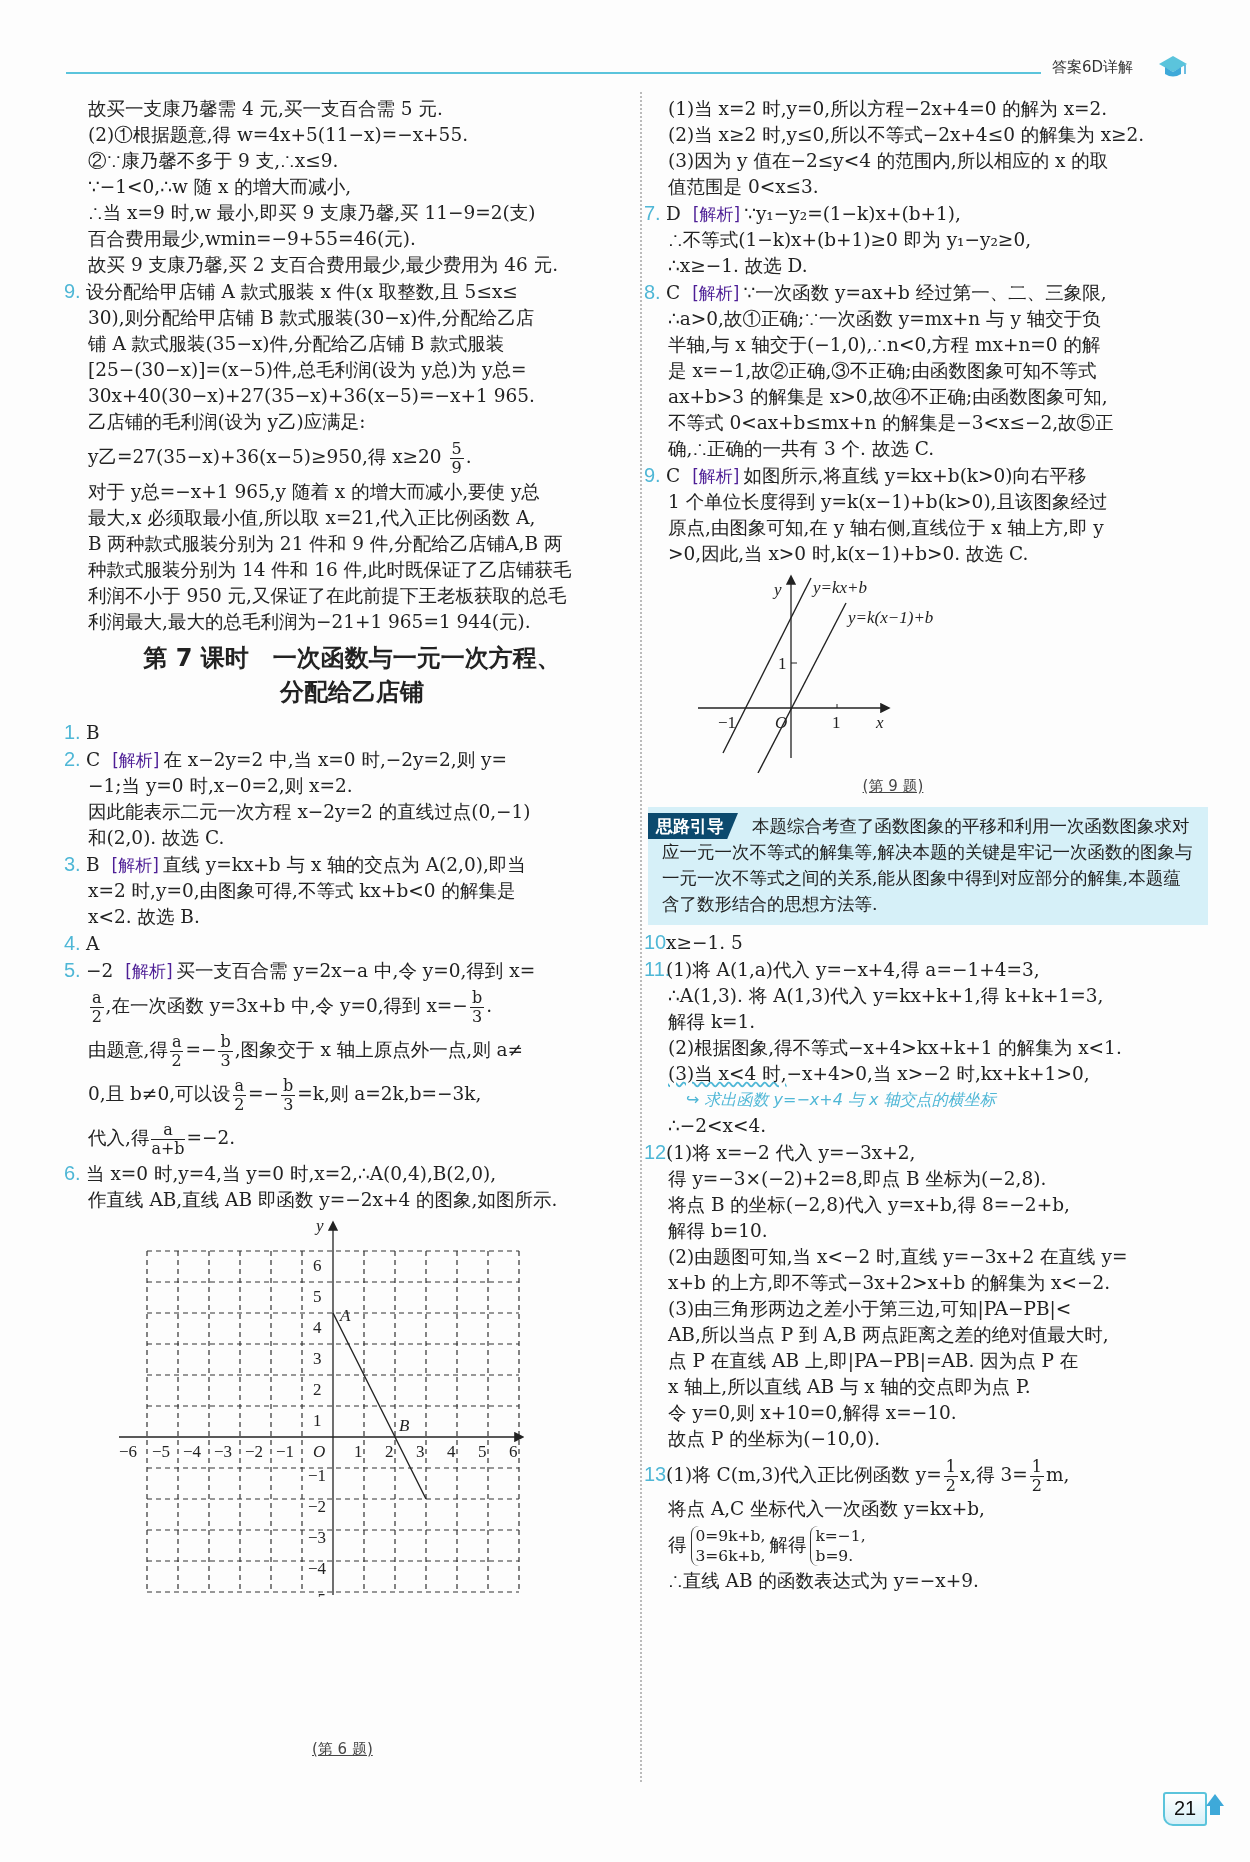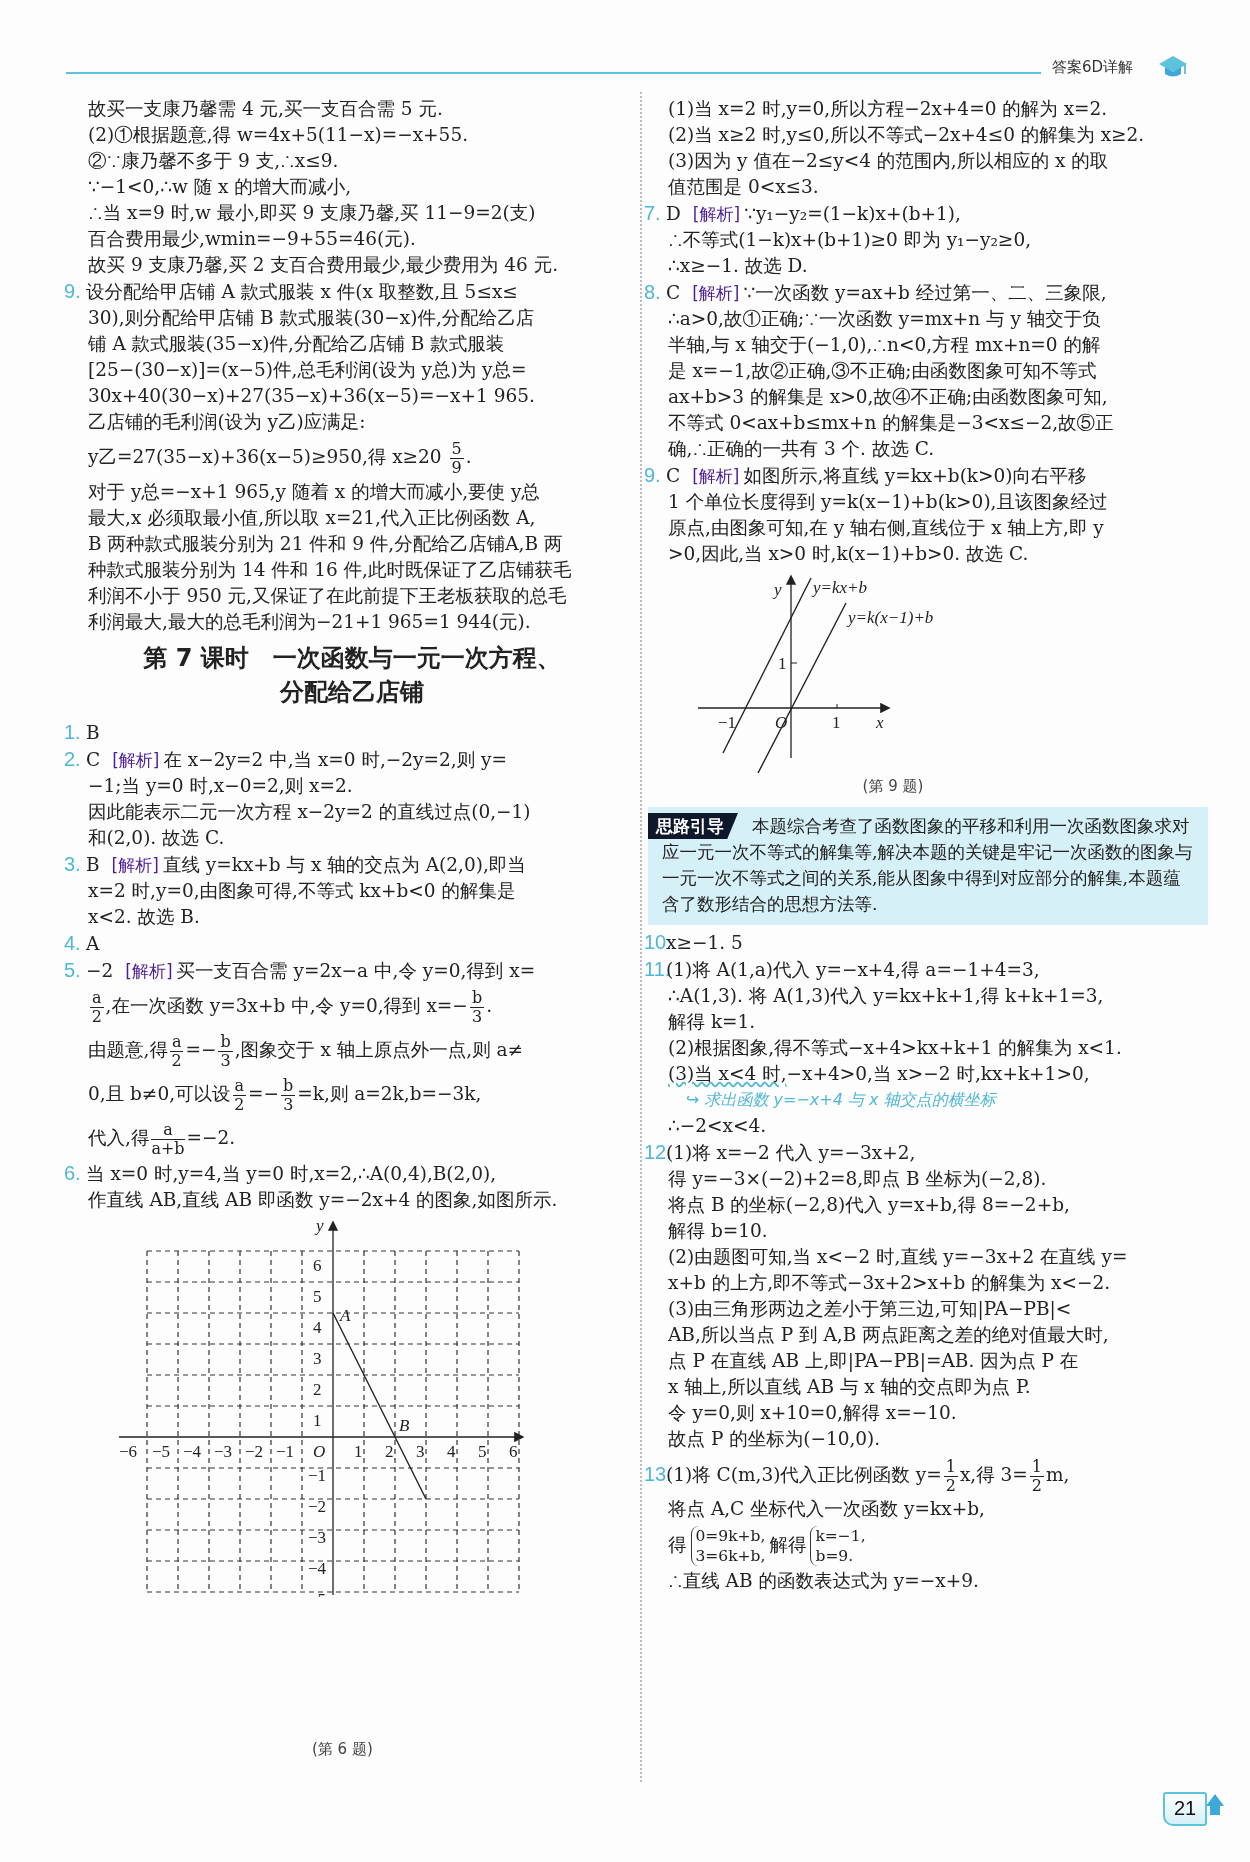--- a/index.html
+++ b/index.html
@@ -13,24 +13,24 @@
   .col-left { left:88px; width:528px; }
   .col-right { left:668px; width:540px; }
   .divider { position:absolute; left:640px; top:92px; height:1690px; border-left:2px dotted #bbb; }
   .line { white-space:nowrap; min-height:26px; }
   .qn { color:#4fb7d6; font-family:"Liberation Sans","DejaVu Sans",sans-serif; font-size:20px;
         display:inline-block; width:22px; margin-left:-24px; }
   .tag { color:#4c1d95; font-family:"DejaVu Sans",sans-serif; font-size:17px; margin:0 4px 0 12px; }
   .tag::before { content:"["; } .tag::after { content:"]"; }
   .lesson-title { font-family:"DejaVu Sans","Liberation Sans",sans-serif; font-weight:bold; font-size:24px;
                   text-align:center; line-height:34px; margin:6px 0 10px; }
-  .caption { text-align:center; font-size:15px; color:#444; font-family:"DejaVu Sans",sans-serif; }
+  .caption { text-align:center; font-size:15px; color:#444; font-family:"DejaVu Sans",sans-serif;text-decoration:underline; }
   .hint-box { background:#d6f0f8; padding:6px 12px 8px 14px; margin:8px 0 4px -20px; font-size:17.5px; line-height:26px;
               font-family:"DejaVu Serif",serif; }
-  .hint-badge { display:inline-block; background:#0f172a; color:#fff; font-family:"DejaVu Sans",sans-serif; font-weight:bold;
+  .hint-badge { display:inline-block; background:#0c4a6e; color:#fff; font-family:"DejaVu Sans",sans-serif; font-weight:bold;
                 padding:0 14px 0 8px; margin-left:-14px; margin-right:14px; clip-path:polygon(0 0,100% 0,88% 100%,0 100%); font-size:17px; }
   .note { color:#4fb7d6; font-family:"DejaVu Sans",sans-serif; font-style:italic; font-size:16px; padding-left:18px; }
   .wavy { text-decoration:underline wavy #4fb7d6; }
   .frac { display:inline-block; vertical-align:middle; text-align:center; font-size:16px; line-height:18px; margin:0 2px; }
   .frac span { display:block; } .frac .num { border-bottom:1px solid #222; padding:0 2px; }
   .page-num { position:absolute; left:1163px; top:1792px; width:40px; height:30px; border:2px solid #5bc4dc;
               border-radius:3px 3px 3px 10px; background:linear-gradient(#fff,#d6f0f8); font-family:"Liberation Sans",sans-serif;
               font-size:20px; text-align:center; line-height:28px; color:#111; }
   .page-arrow { position:absolute; left:1206px; top:1794px; width:0; height:0; border-left:9px solid transparent;
                 border-right:9px solid transparent; border-bottom:12px solid #3ea9d9; }

